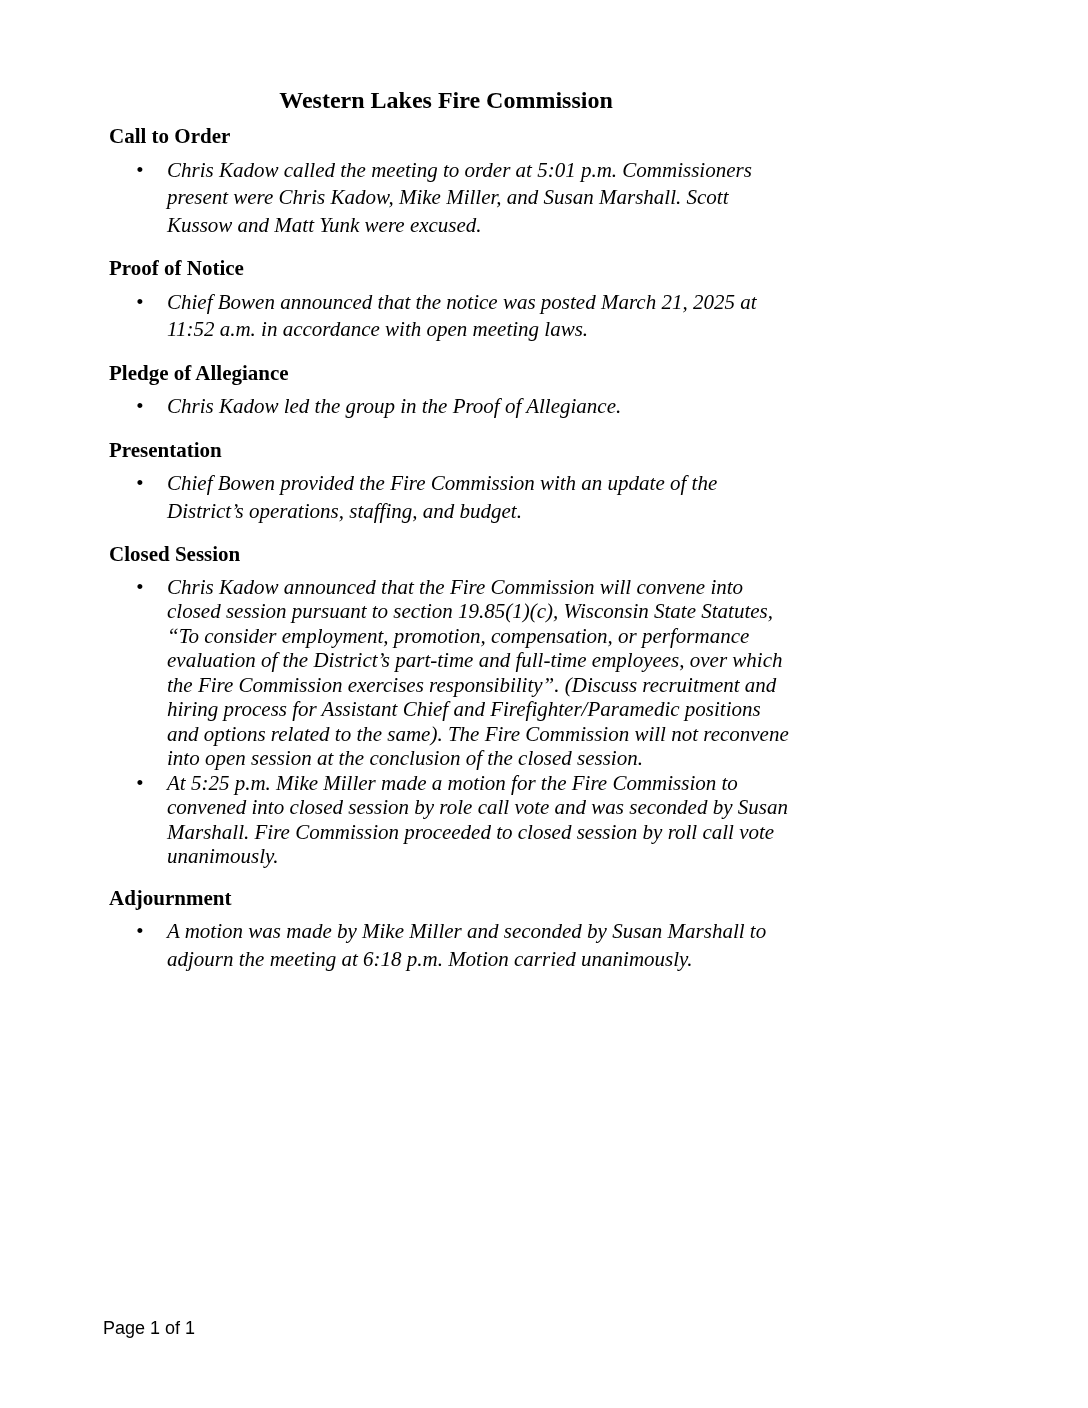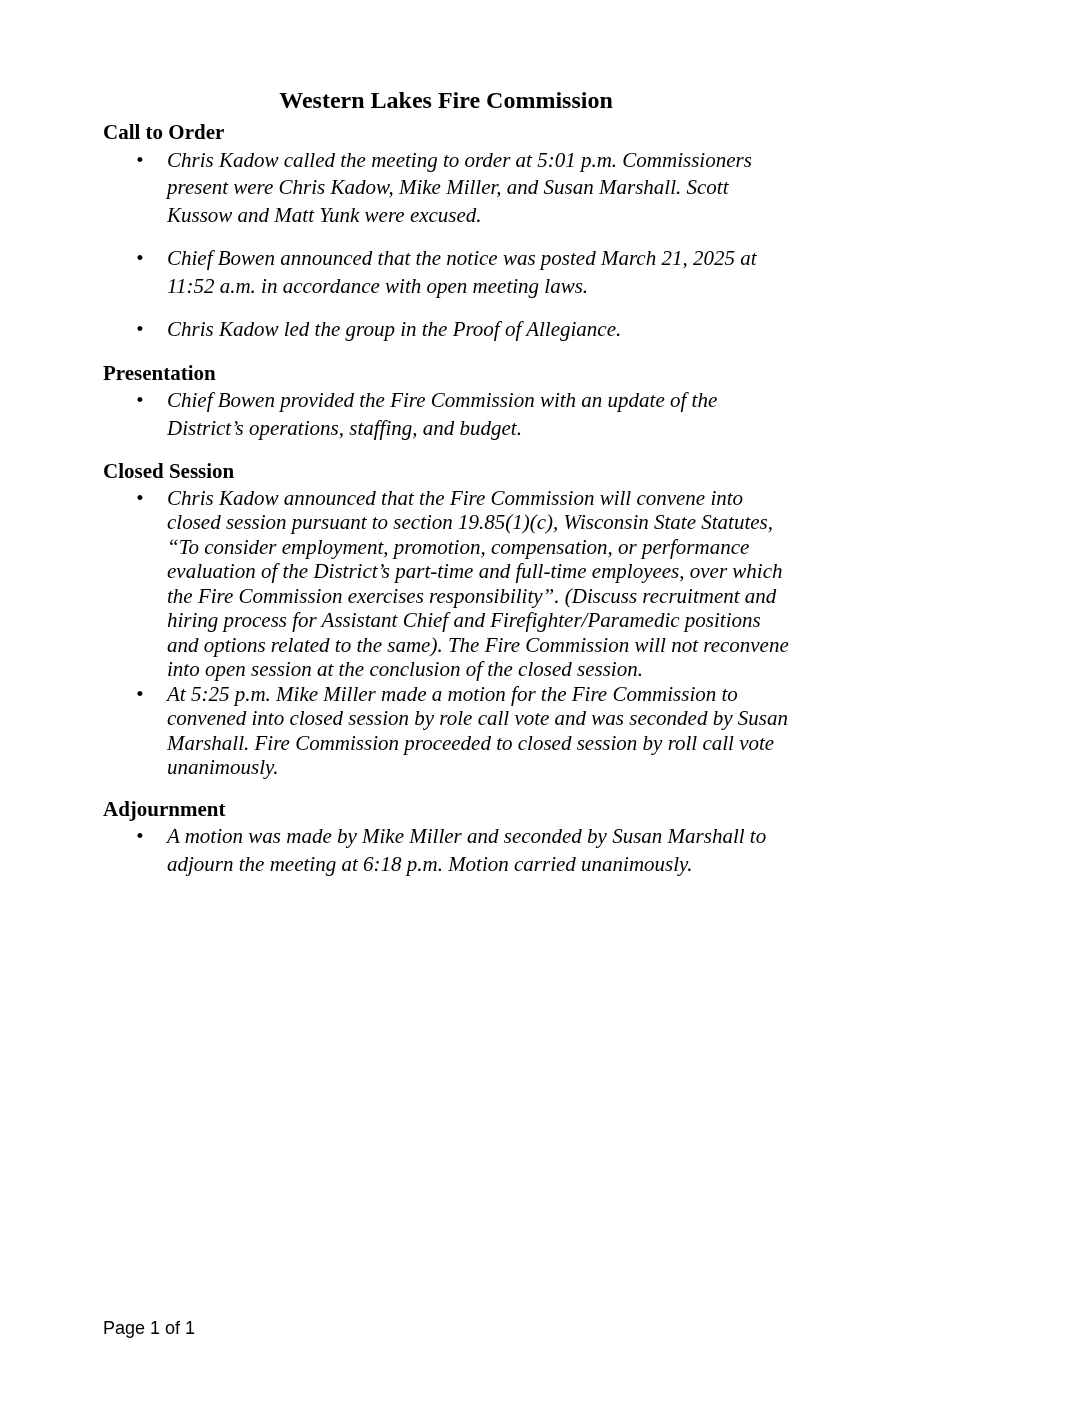--- a/index.html
+++ b/index.html
@@ -27,21 +27,21 @@
     line-height: 33px;
     font-weight: bold;
   }
   .section {
     margin: 0 0 16px 0;
   }
   .section-heading {
     font-size: 21px;
     line-height: 27.5px;
     font-weight: bold;
-    margin: 0;
+    margin: 6px;
   }
   ul.bullet-list {
     margin: 0;
     padding: 0;
     list-style: none;
     font-style: italic;
   }
   ul.bullet-list li {
     position: relative;
     padding-left: 64px;
@@ -81,25 +81,27 @@
   </div>
 
   <div id="sections-container">
       <div class="section">
         <h2 class="section-heading">Call to Order</h2>
         <ul class="bullet-list">
           <li>Chris Kadow called the meeting to order at 5:01 p.m. Commissioners present were Chris Kadow, Mike Miller, and Susan Marshall. Scott Kussow and Matt Yunk were excused.</li>
         </ul>
       </div>
       <div class="section">
+        <h2 class="section-heading">Proof of Notice</h2>
         <ul class="bullet-list">
           <li>Chief Bowen announced that the notice was posted March 21, 2025 at 11:52 a.m. in accordance with open meeting laws.</li>
         </ul>
       </div>
       <div class="section">
+        <h2 class="section-heading">Pledge of Allegiance</h2>
         <ul class="bullet-list">
           <li>Chris Kadow led the group in the Proof of Allegiance.</li>
         </ul>
       </div>
       <div class="section">
         <h2 class="section-heading">Presentation</h2>
         <ul class="bullet-list">
           <li>Chief Bowen provided the Fire Commission with an update of the District’s operations, staffing, and budget.</li>
         </ul>
       </div>

